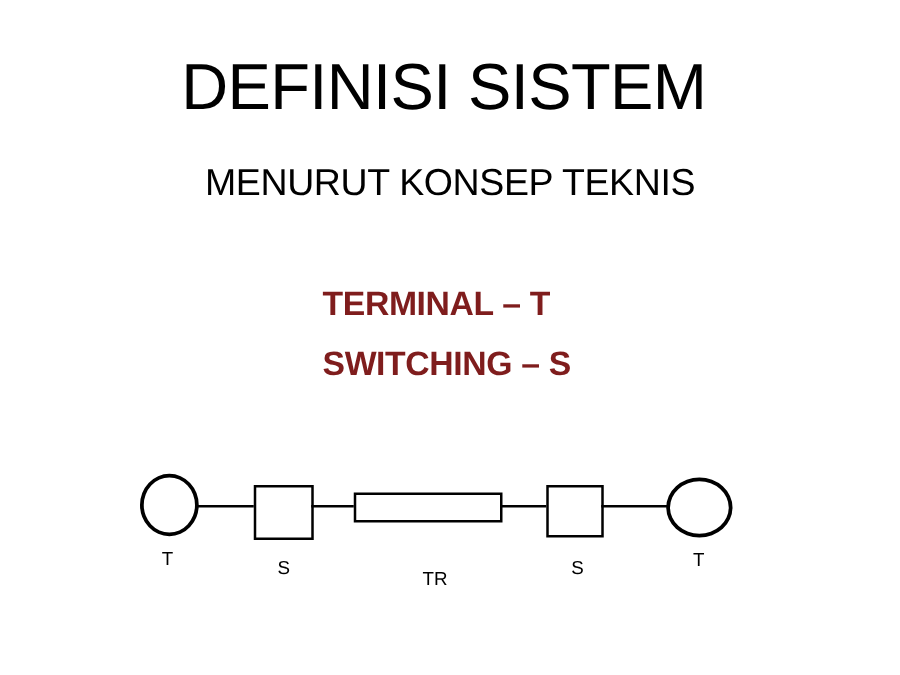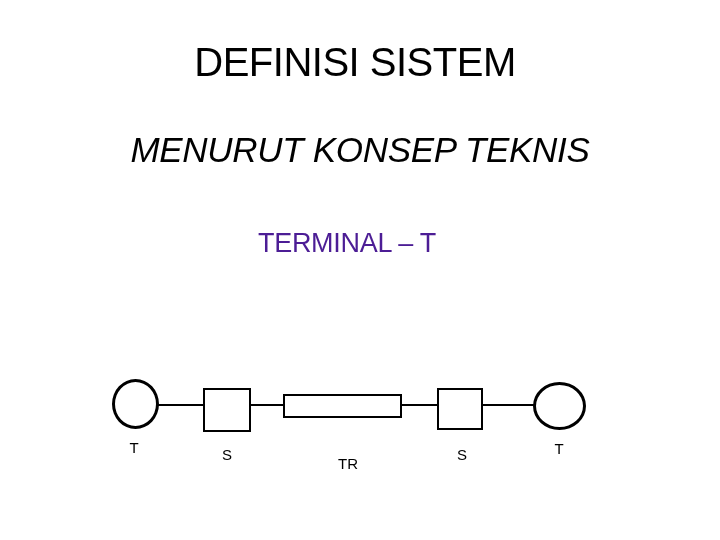--- a/index.html
+++ b/index.html
@@ -19,48 +19,47 @@
     width: 720px;
     height: 540px;
     background: #ffffff;
   }
   .title {
     position: absolute;
     top: 40px;
     left: 355px;
     transform: translateX(-50%);
     margin: 0;
-    font-size: 40px;
+    font-size: 52px;
     font-weight: 500;
     letter-spacing: -0.5px;
     white-space: nowrap;
     color: #000000;
   }
   .subtitle {
     position: absolute;
     top: 130px;
     left: 360px;
     transform: translateX(-50%);
     margin: 0;
-    font-size: 35px;
+    font-size: 30px;
     font-weight: 500;
     letter-spacing: -0.3px;
     white-space: nowrap;
     color: #000000;
-    font-style: italic;
   }
   .definitions {
     position: absolute;
     left: 258px;
     top: 219px;
     font-size: 27px;
-    font-weight: 400;
+    font-weight: 700;
     line-height: 48px;
     letter-spacing: -0.3px;
-    color: #4c1d95;
+    color: #7f1d1d;
   }
   .def-line {
     white-space: nowrap;
   }
   
   .diagram {
     position: absolute;
     left: 0;
     top: 0;
     width: 720px;
@@ -109,20 +108,21 @@
 <body>
 
 <div class="slide">
 
   <h1 class="title">DEFINISI SISTEM</h1>
 
   <h2 class="subtitle">MENURUT KONSEP TEKNIS</h2>
 
   <div class="definitions">
     <div class="def-line">TERMINAL – T</div>
+    <div class="def-line">SWITCHING – S</div>
   </div>
 
   <div class="diagram">
 
     <div class="node circle c-left"></div>
 
     <div class="connector con1"></div>
 
     <div class="node s-left"></div>
 

